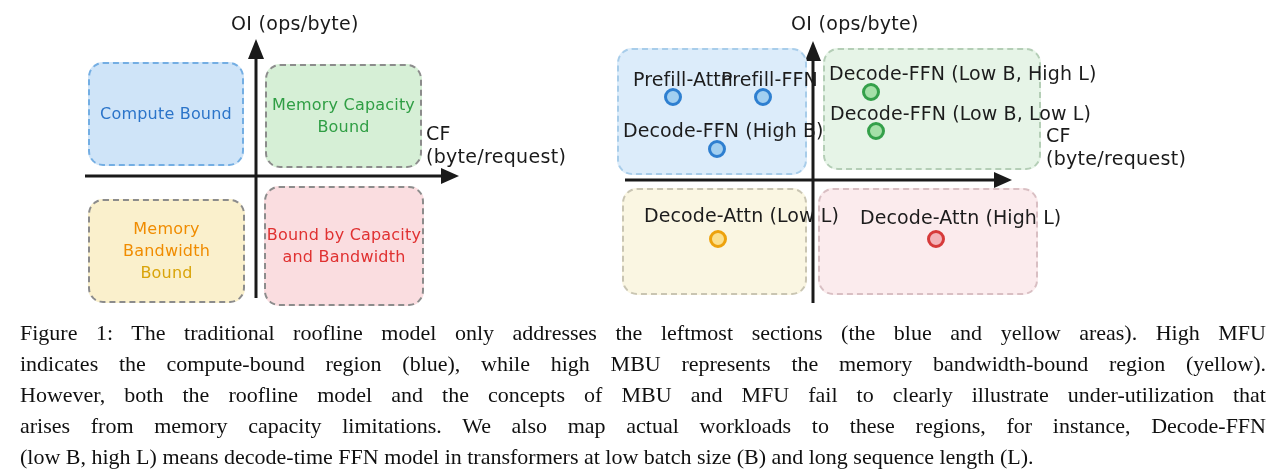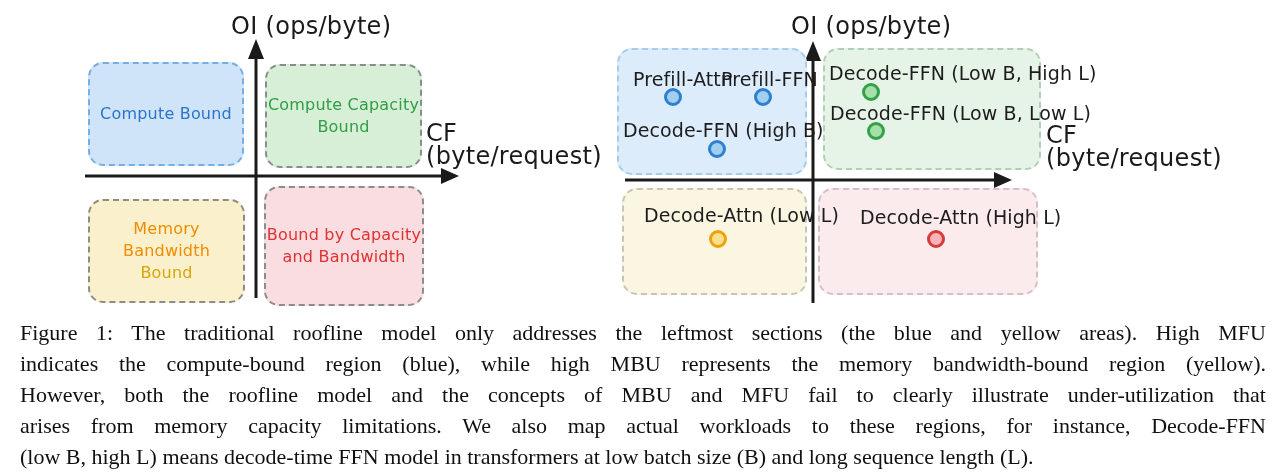--- a/index.html
+++ b/index.html
@@ -1,20 +1,20 @@
 <!DOCTYPE html>
 <html><head>
 <meta charset="utf-8">
 <style>
   html,body{margin:0;padding:0;background:#ffffff;}
   .page{position:relative;width:1285px;height:475px;background:#ffffff;overflow:hidden;
         font-family:"DejaVu Sans",sans-serif;}
   .fig{position:absolute;left:0;top:0;width:1285px;height:312px;}
   .axes{position:absolute;left:0;top:0;pointer-events:none;}
-  .axis-label{position:absolute;font-size:24px;color:#1a1a1a;white-space:nowrap;letter-spacing:.3px;}
+  .axis-label{position:absolute;font-size:19px;color:#1a1a1a;white-space:nowrap;letter-spacing:.3px;}
   .cf-label div{line-height:23px;}
   .qbox{position:absolute;border:2.5px dashed #8c8c8c;border-radius:15px;box-sizing:border-box;
         display:flex;flex-direction:column;align-items:center;justify-content:center;text-align:center;}
   .qlabel{font-size:16px;line-height:22px;letter-spacing:.2px;}
   .region{position:absolute;border:2px dashed #bbb;border-radius:15px;box-sizing:border-box;}
   .wlabel{position:absolute;font-size:19px;color:#1c1c1c;white-space:nowrap;letter-spacing:.1px;}
   .dot{position:absolute;width:18px;height:18px;border-radius:50%;border:3px solid #000;box-sizing:border-box;}
   .caption{position:absolute;left:20px;top:317px;width:1246px;
            font-family:"Liberation Serif",serif;font-size:22px;line-height:31px;color:#101010;}
   .cap-line{text-align:left;}
@@ -50,21 +50,21 @@
     <div class="axis-label cf-label" style="left:426px;top:122px">
       <div>CF</div>
       <div>(byte/request)</div>
     </div>
 
     <div class="qbox" style="left: 88px; top: 62px; width: 156px; height: 104px; background-color: rgb(207, 228, 248); border-color: rgb(116, 174, 227);">
       <div class="qlabel" style="color: rgb(43, 116, 201);">Compute Bound</div>
     </div>
 
     <div class="qbox" style="left: 265px; top: 64px; width: 157px; height: 104px; background-color: rgb(214, 239, 214); border-color: rgb(140, 140, 140);">
-      <div class="qlabel" style="color: rgb(47, 158, 68);">Compute Capacity</div>
+      <div class="qlabel" style="color: rgb(47, 158, 68);">Memory Capacity</div>
       <div class="qlabel" style="color: rgb(47, 158, 68);">Bound</div>
     </div>
 
     <div class="qbox" style="left: 88px; top: 186px; width: 157px; height: 104px; background-color: rgb(250, 240, 204); border-color: rgb(140, 140, 140); margin-top: 13px;">
       <div class="qlabel" style="color: rgb(240, 140, 0);">Memory Bandwidth</div>
       <div class="qlabel" style="color: rgb(217, 164, 10);">Bound</div>
     </div>
 
     <div class="qbox" style="left: 264px; top: 186px; width: 160px; height: 120px; background-color: rgb(250, 221, 224); border-color: rgb(140, 140, 140);">
       <div class="qlabel" style="color: rgb(224, 49, 49);">Bound by Capacity</div>

